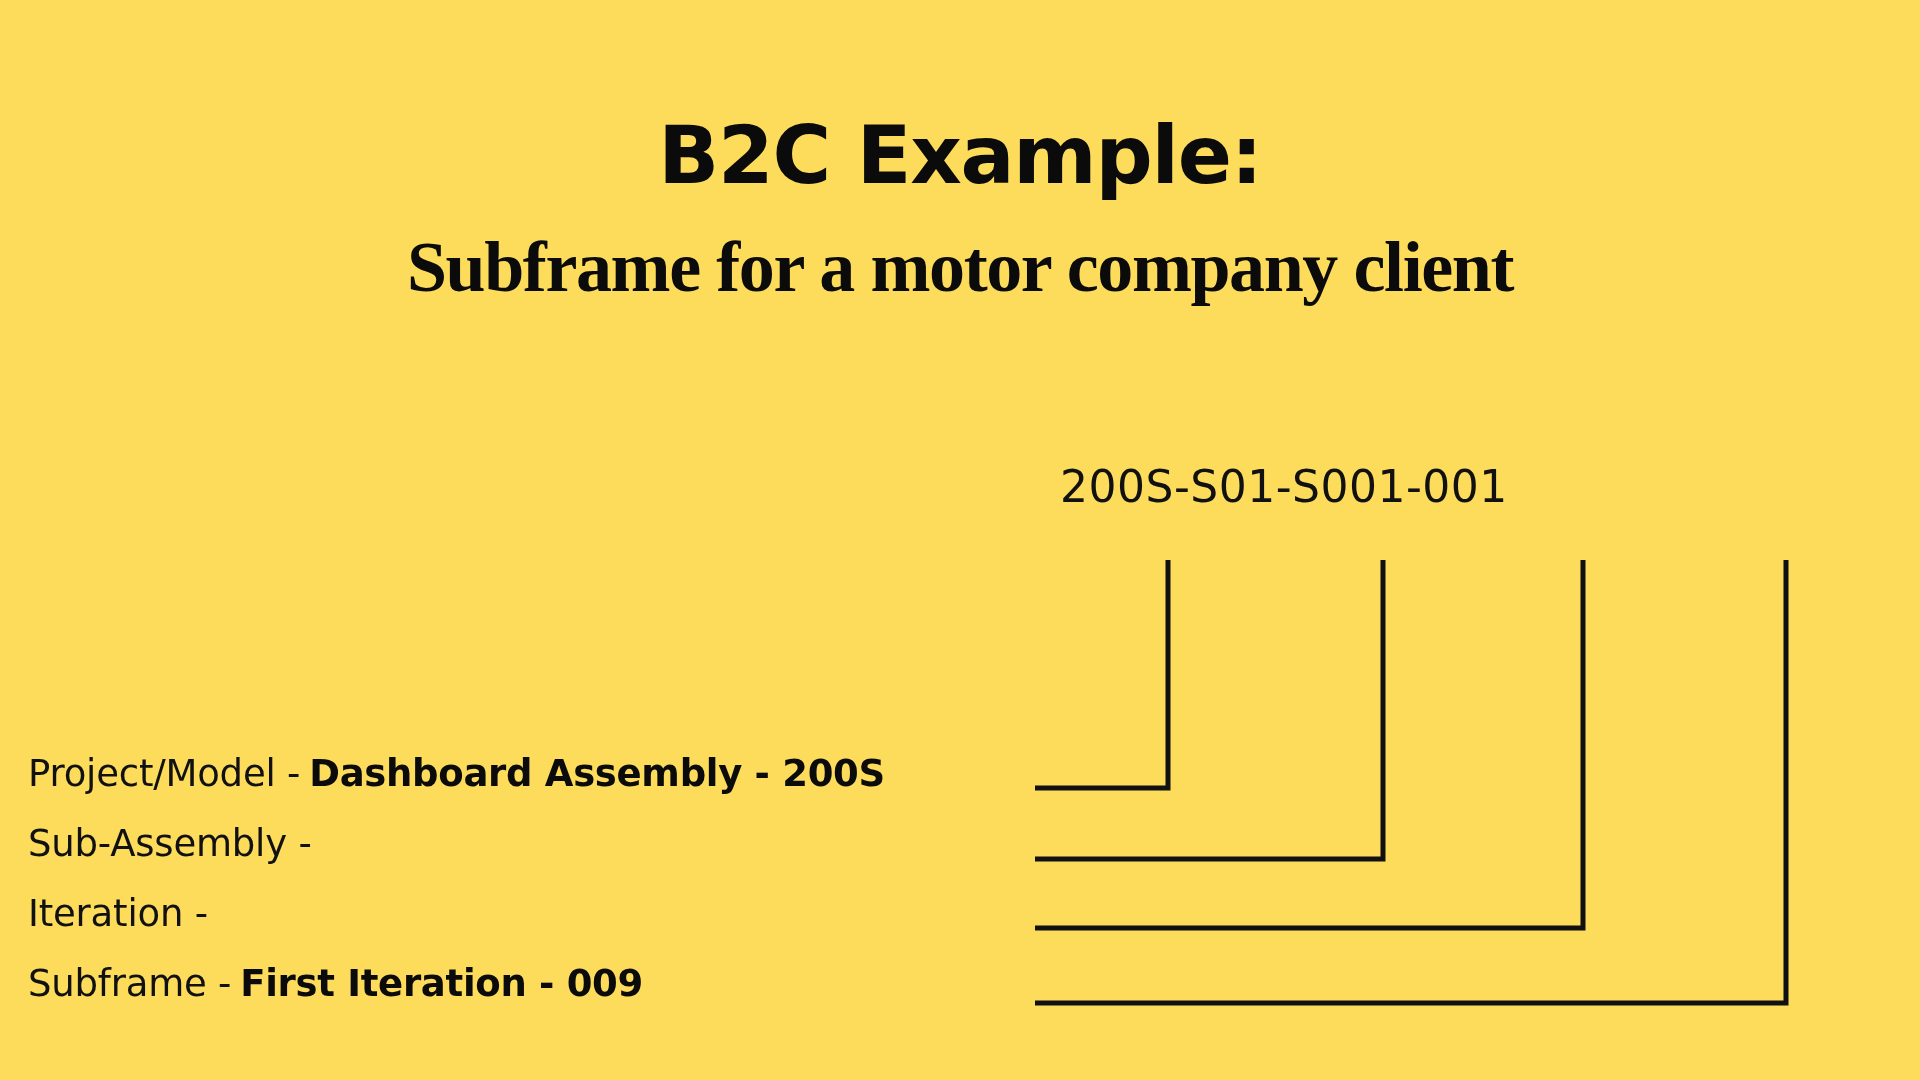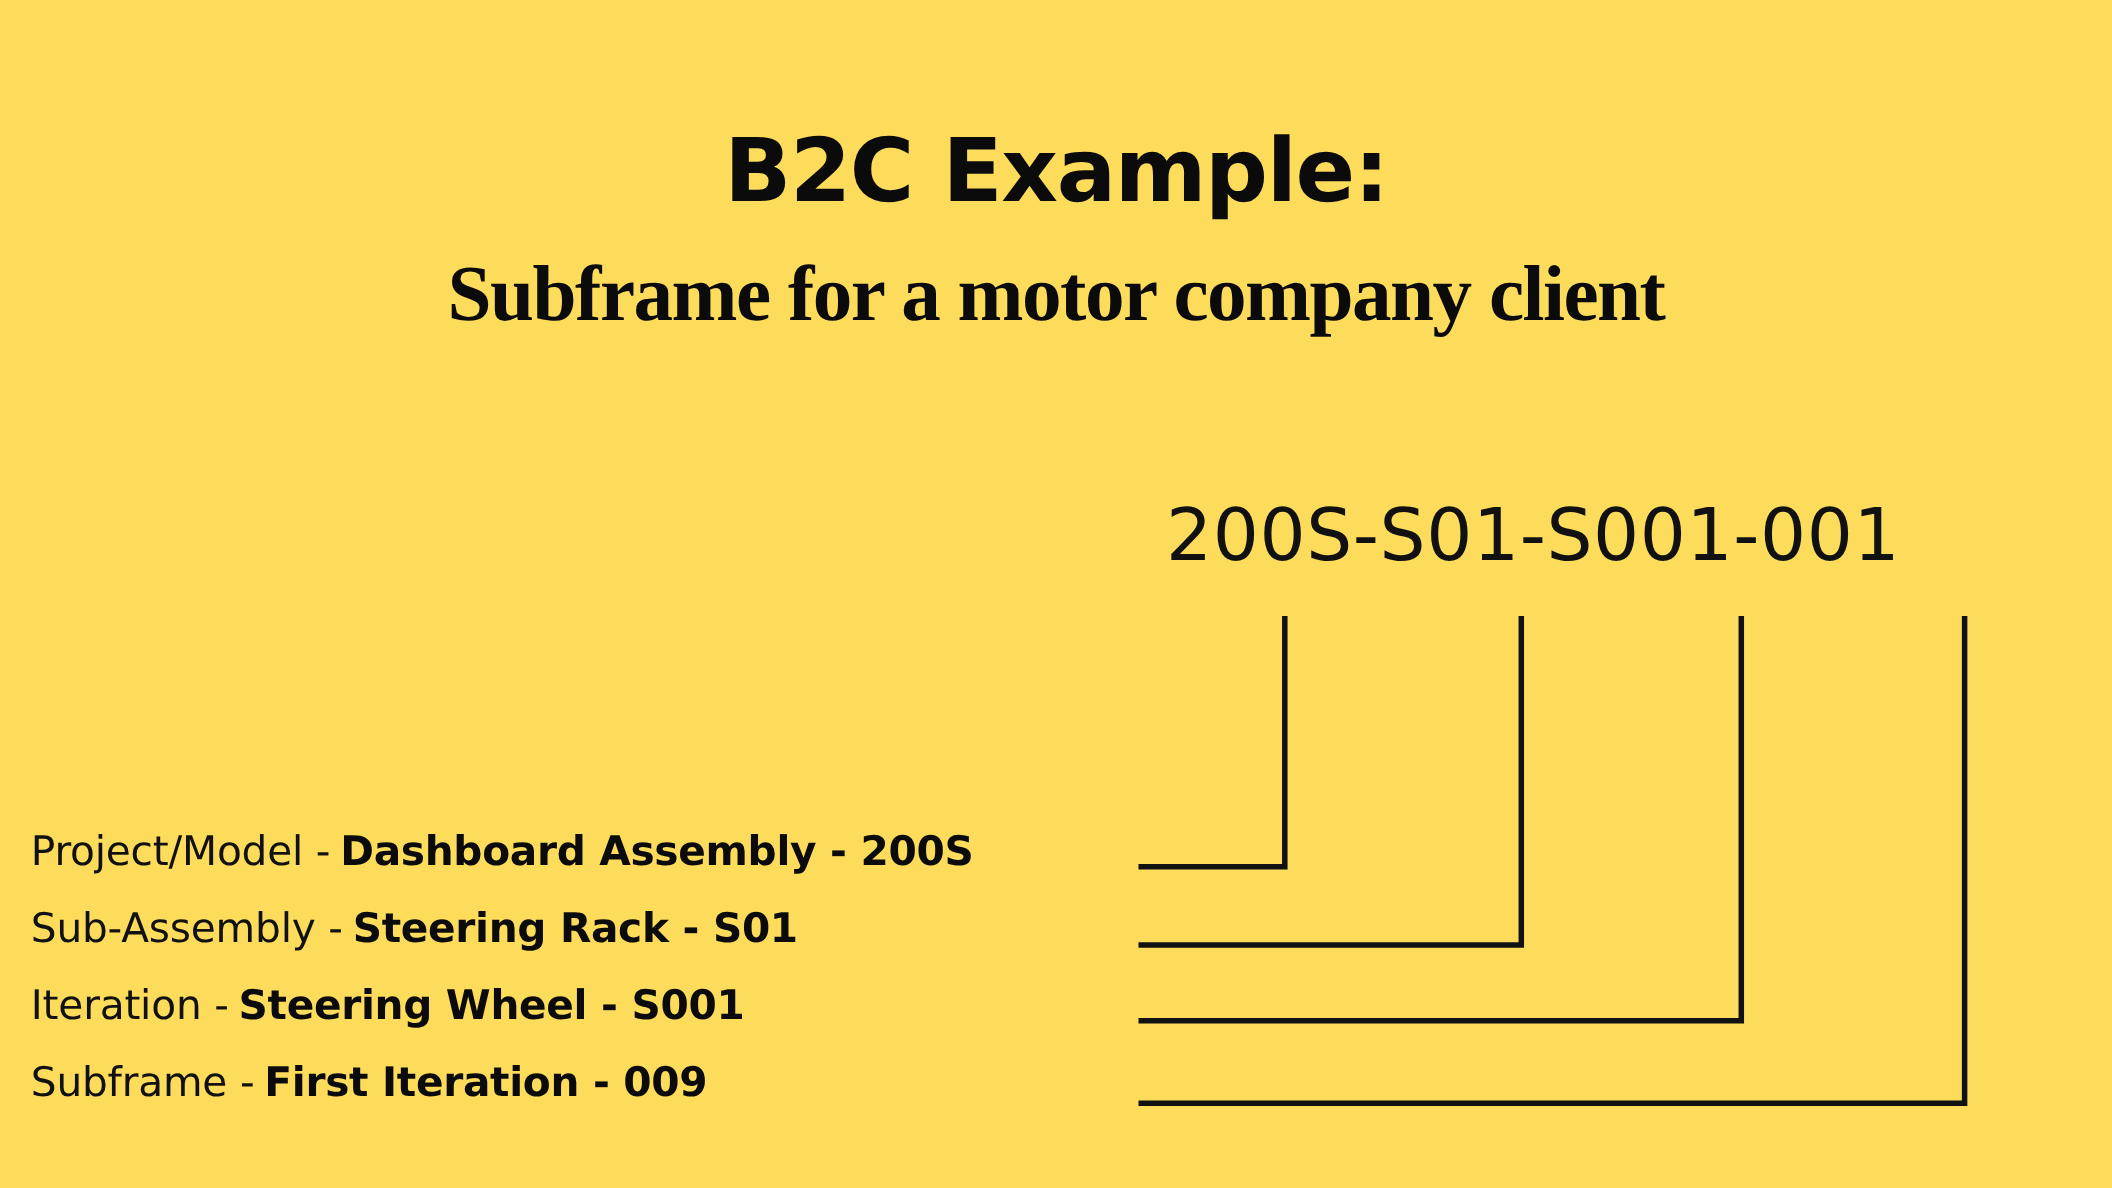--- a/index.html
+++ b/index.html
@@ -49,21 +49,21 @@
     white-space: nowrap;
   }
 
   
   #part-number {
     position: absolute;
     left: 1060px;
     top: 448px;
     font-family: "DejaVu Sans", sans-serif;
     font-weight: 400;
-    font-size: 66px;
+    font-size: 44px;
     line-height: 78px;
     color: #111111;
     letter-spacing: 0.5px;
     white-space: nowrap;
     text-align: center;
   }
 
   
   #legend {
     position: absolute;
@@ -131,26 +131,24 @@
 
   <div id="legend">
 
     <div class="legend-row">
       <span class="legend-label">Project/Model -</span>
       <span class="legend-value">Dashboard Assembly - 200S</span>
     </div>
 
     <div class="legend-row">
       <span class="legend-label">Sub-Assembly -</span>
-      <span class="legend-value">Steering Rack - S01</span>
     </div>
 
     <div class="legend-row">
       <span class="legend-label">Iteration -</span>
-      <span class="legend-value">Steering Wheel - S001</span>
     </div>
 
     <div class="legend-row">
       <span class="legend-label">Subframe -</span>
       <span class="legend-value">First Iteration - 009</span>
     </div>
 
   </div>
 
 </div>

